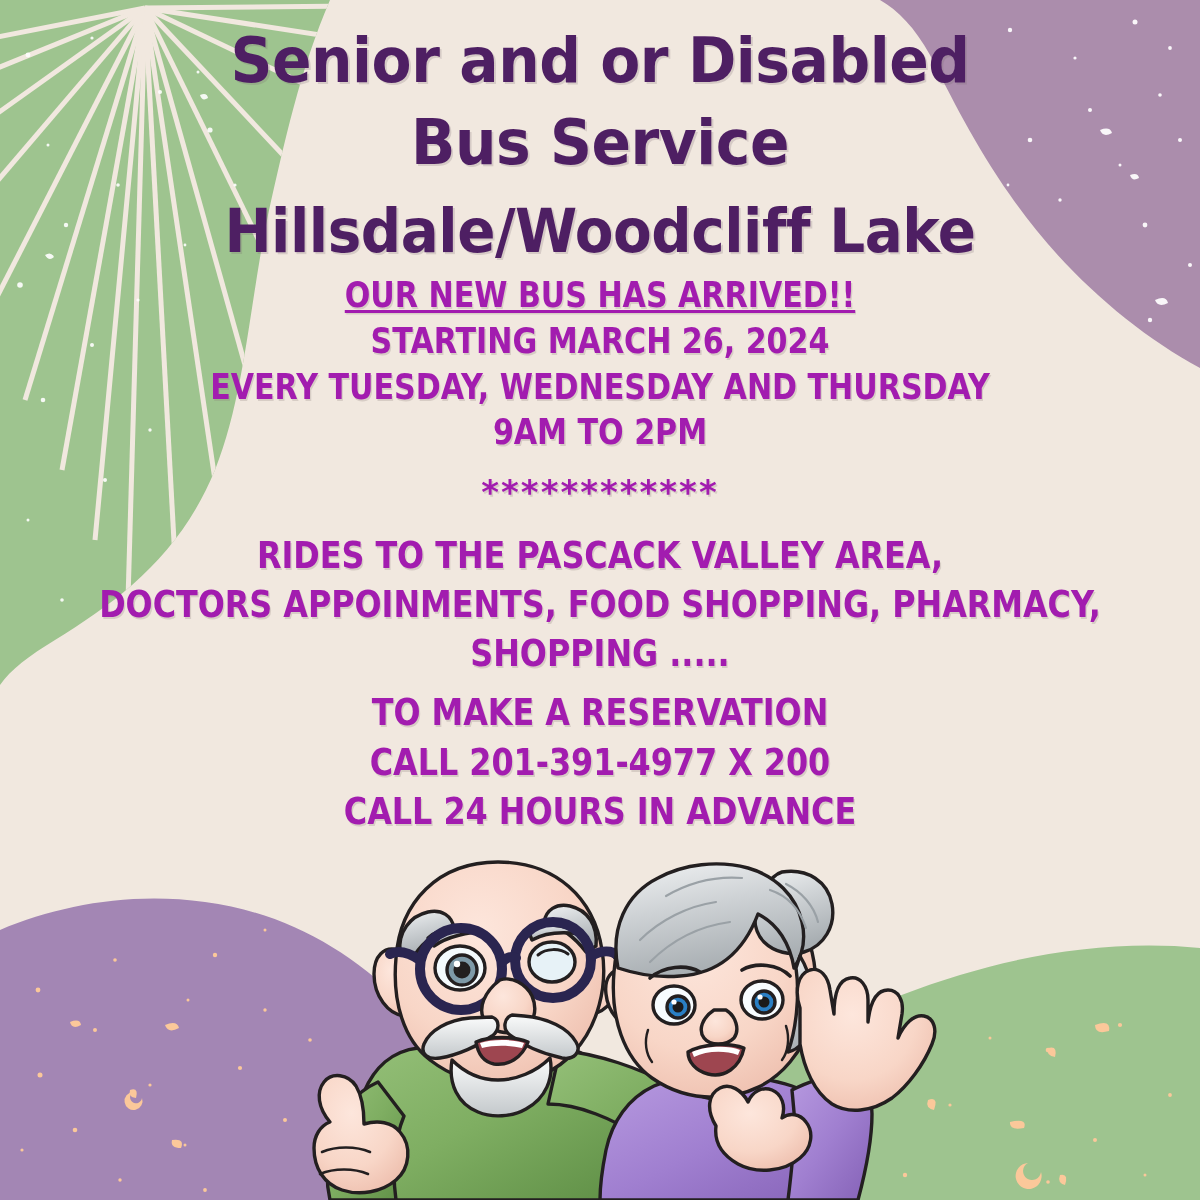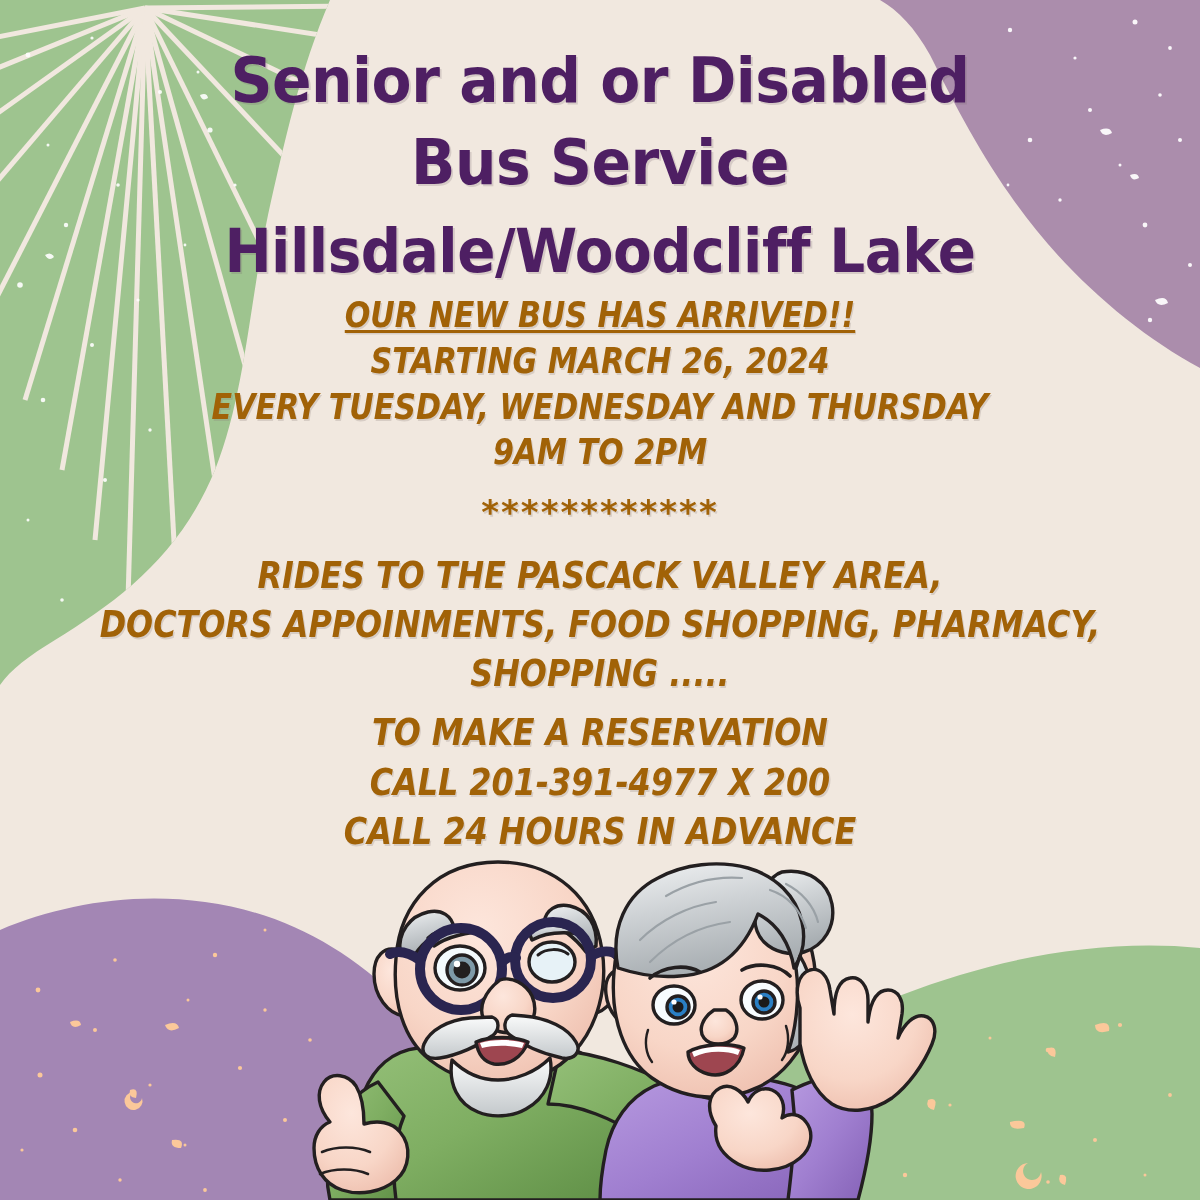--- a/index.html
+++ b/index.html
@@ -23,43 +23,42 @@
     pointer-events: none;
   }
   
   .content {
     position: absolute;
     inset: 0;
     z-index: 5;
     text-align: center;
   }
   .title-group {
-    padding-top: 40px;
+    padding-top: 20px;
   }
   .title-line {
     color: #4e1f63;
     font-family: "DejaVu Sans", sans-serif;
     font-weight: bold;
     font-size: 62px;
     line-height: 1.32;
     letter-spacing: -0.5px;
     transform: scaleX(0.94);
     text-shadow: 2px 2px 0 rgba(120, 100, 110, 0.22);
     white-space: nowrap;
   }
   .title-line.l3 {
     font-size: 60px;
     margin-top: 8px;
   }
   .green-block {
     margin-top: 2px;
-    color: #a16207;
+    color: #a21caf;
     font-family: "DejaVu Sans", sans-serif;
     font-weight: bold;
-    font-style: italic;
   }
   .gline {
     font-size: 35px;
     line-height: 1.31;
     transform: scaleX(0.86);
     letter-spacing: 0px;
     white-space: nowrap;
     text-shadow: 1.5px 1.5px 0 rgba(140, 125, 120, 0.25);
   }
   .gline.underline { text-decoration: underline; text-underline-offset: 3px; text-decoration-thickness: 3px; }

